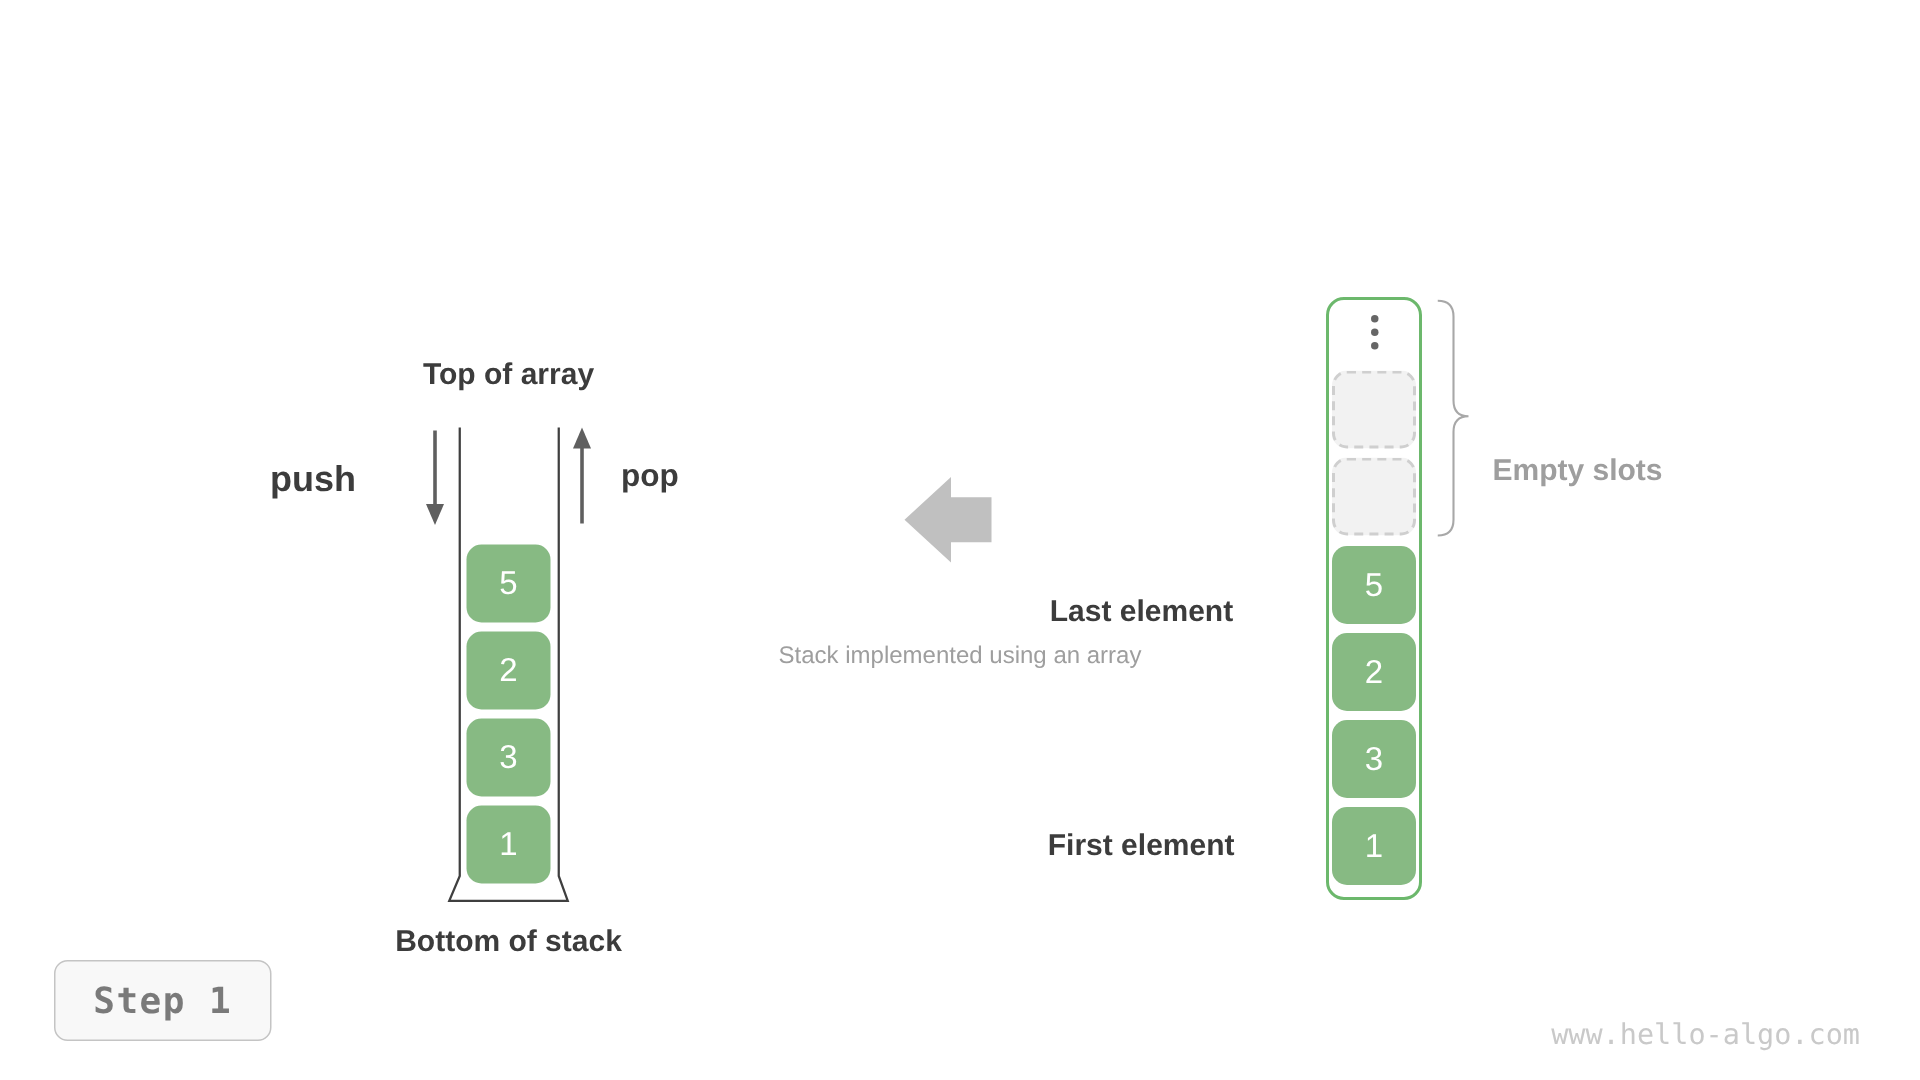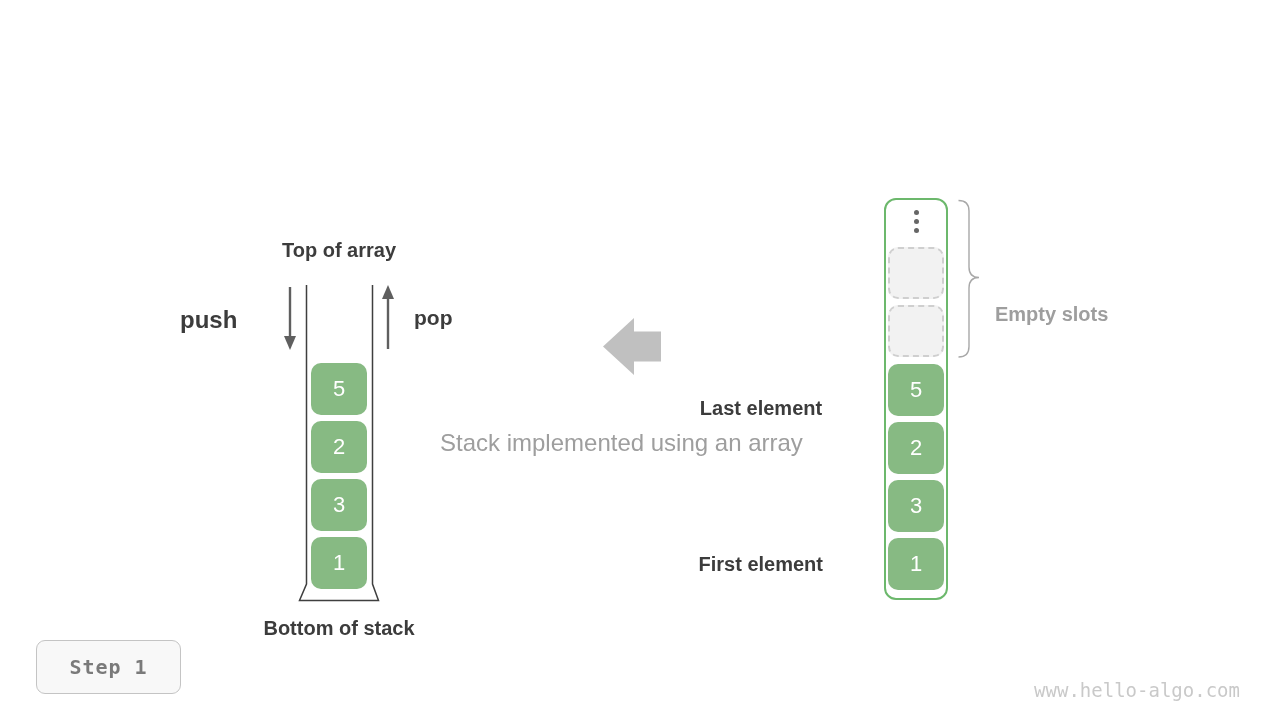--- a/index.html
+++ b/index.html
@@ -34,25 +34,25 @@
     white-space:nowrap;
   }
   .gray-bold-label{
     font-size:20px;
     font-weight:700;
     color:var(--label-gray);
     white-space:nowrap;
     margin-top:36px;
   }
   .caption{
-    font-size:24px;
+    font-size:16px;
     font-weight:400;
     color:var(--label-gray);
     white-space:nowrap;
-    text-align:left;
+    text-align:center;
   }
   .cell{
     width:56px;height:52px;
     background:var(--cell-green);
     border-radius:10px;
     color:#ffffff;
     font-size:22px;
     display:flex;align-items:center;justify-content:center;
   }
   .cells-col{display:flex;flex-direction:column;gap:6px;}
@@ -82,21 +82,21 @@
   .thin-arrow-head{fill:var(--arrow-gray);}
   .block-arrow{fill:var(--block-arrow-gray);}
   .brace-path{fill:none;stroke:#a8a8a8;stroke-width:1.4;}
   .step-badge{
     left:36px;top:640px;width:145px;height:54px;
     background:var(--badge-bg);
     border:1.5px solid var(--badge-border);
     border-radius:9px;
     display:flex;align-items:center;justify-content:center;
     font-family:"DejaVu Sans Mono","Liberation Mono",monospace;
-    font-weight:700;font-size:20px;
+    font-weight:700;font-size:24px;
     color:var(--badge-text);
     letter-spacing:1px;
     cursor:default;
   }
   .watermark{
     right:40px;top:679px;
     font-family:"DejaVu Sans Mono","Liberation Mono",monospace;
     font-size:19px;
     color:var(--watermark-gray);
   }

